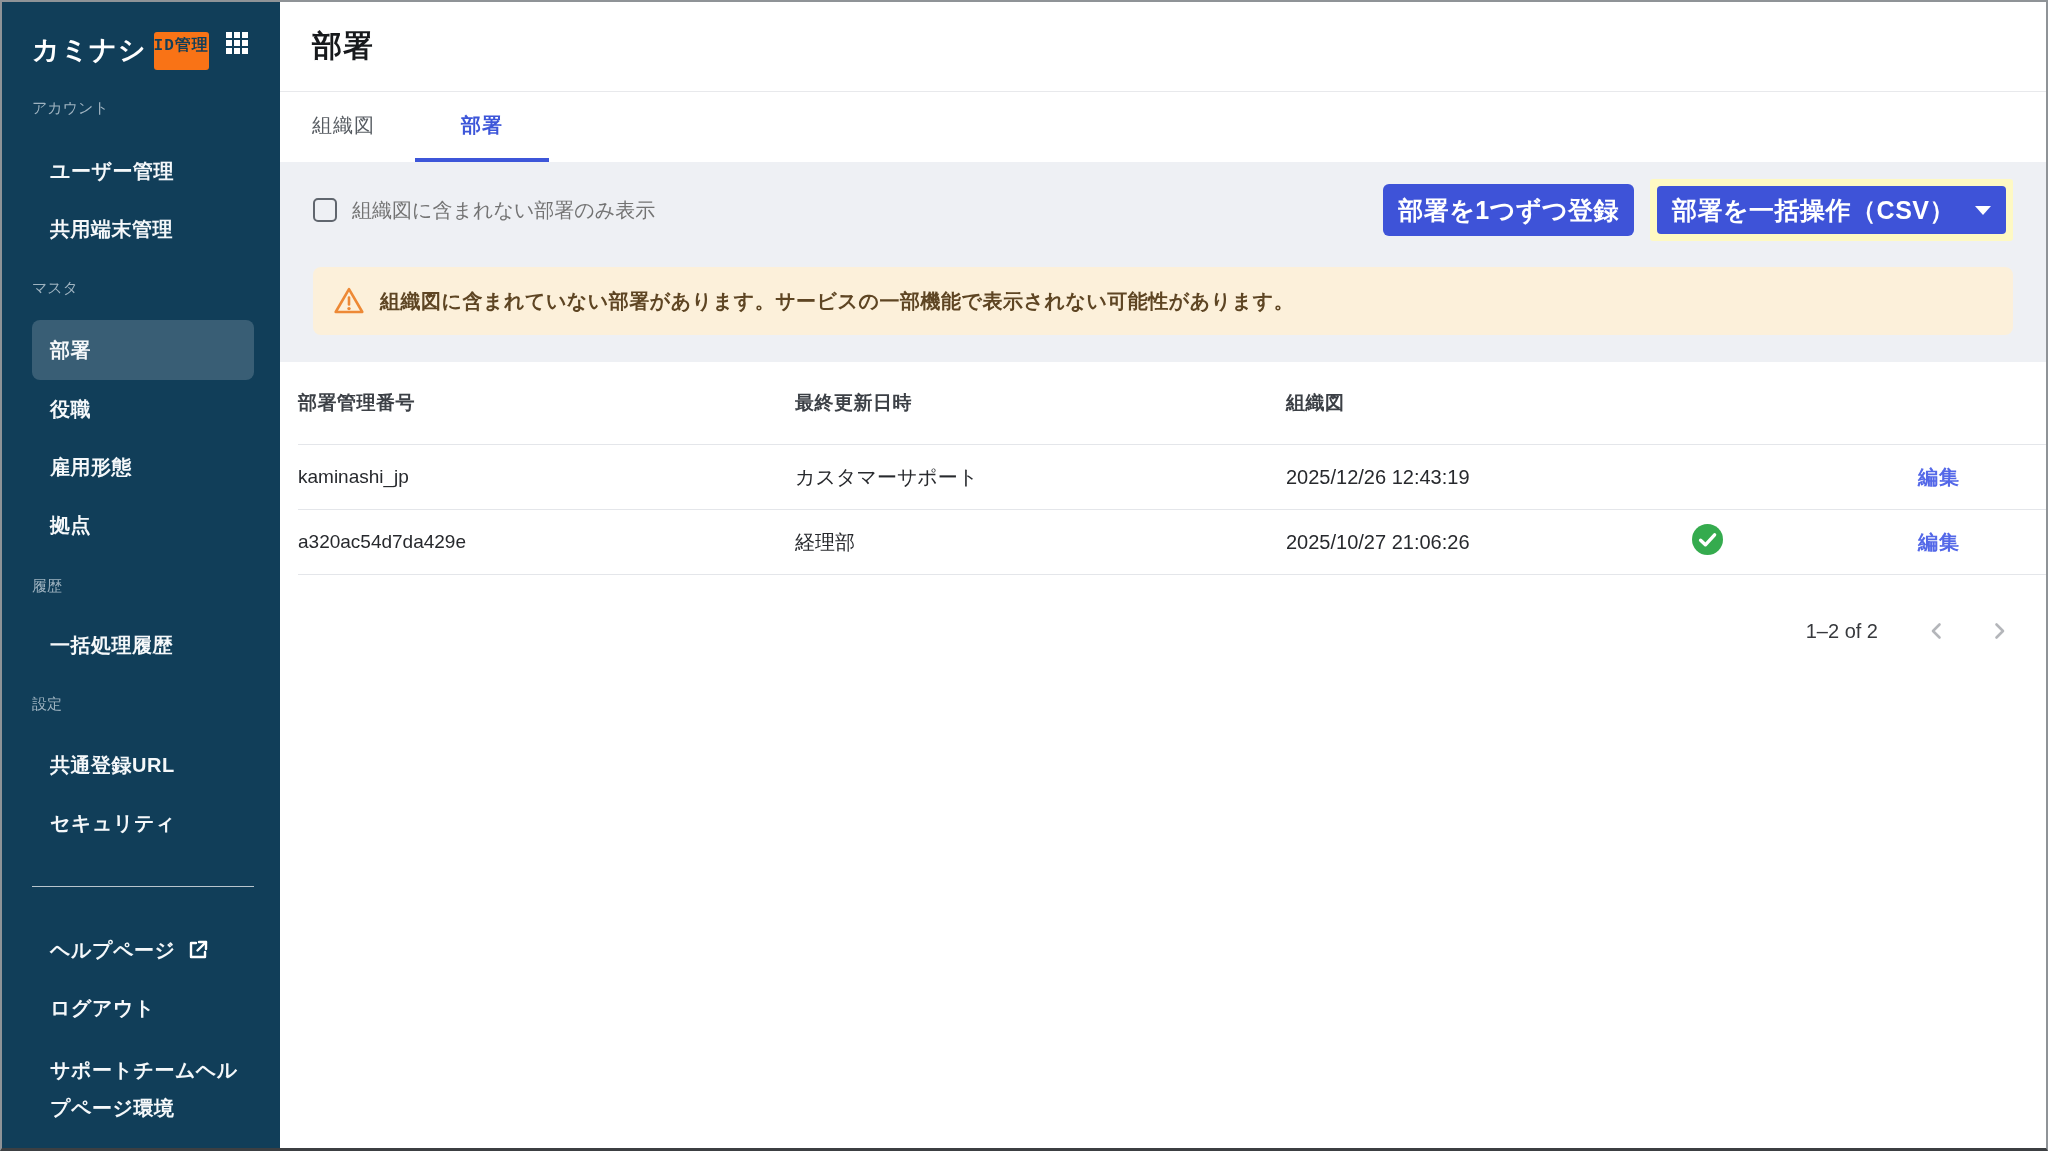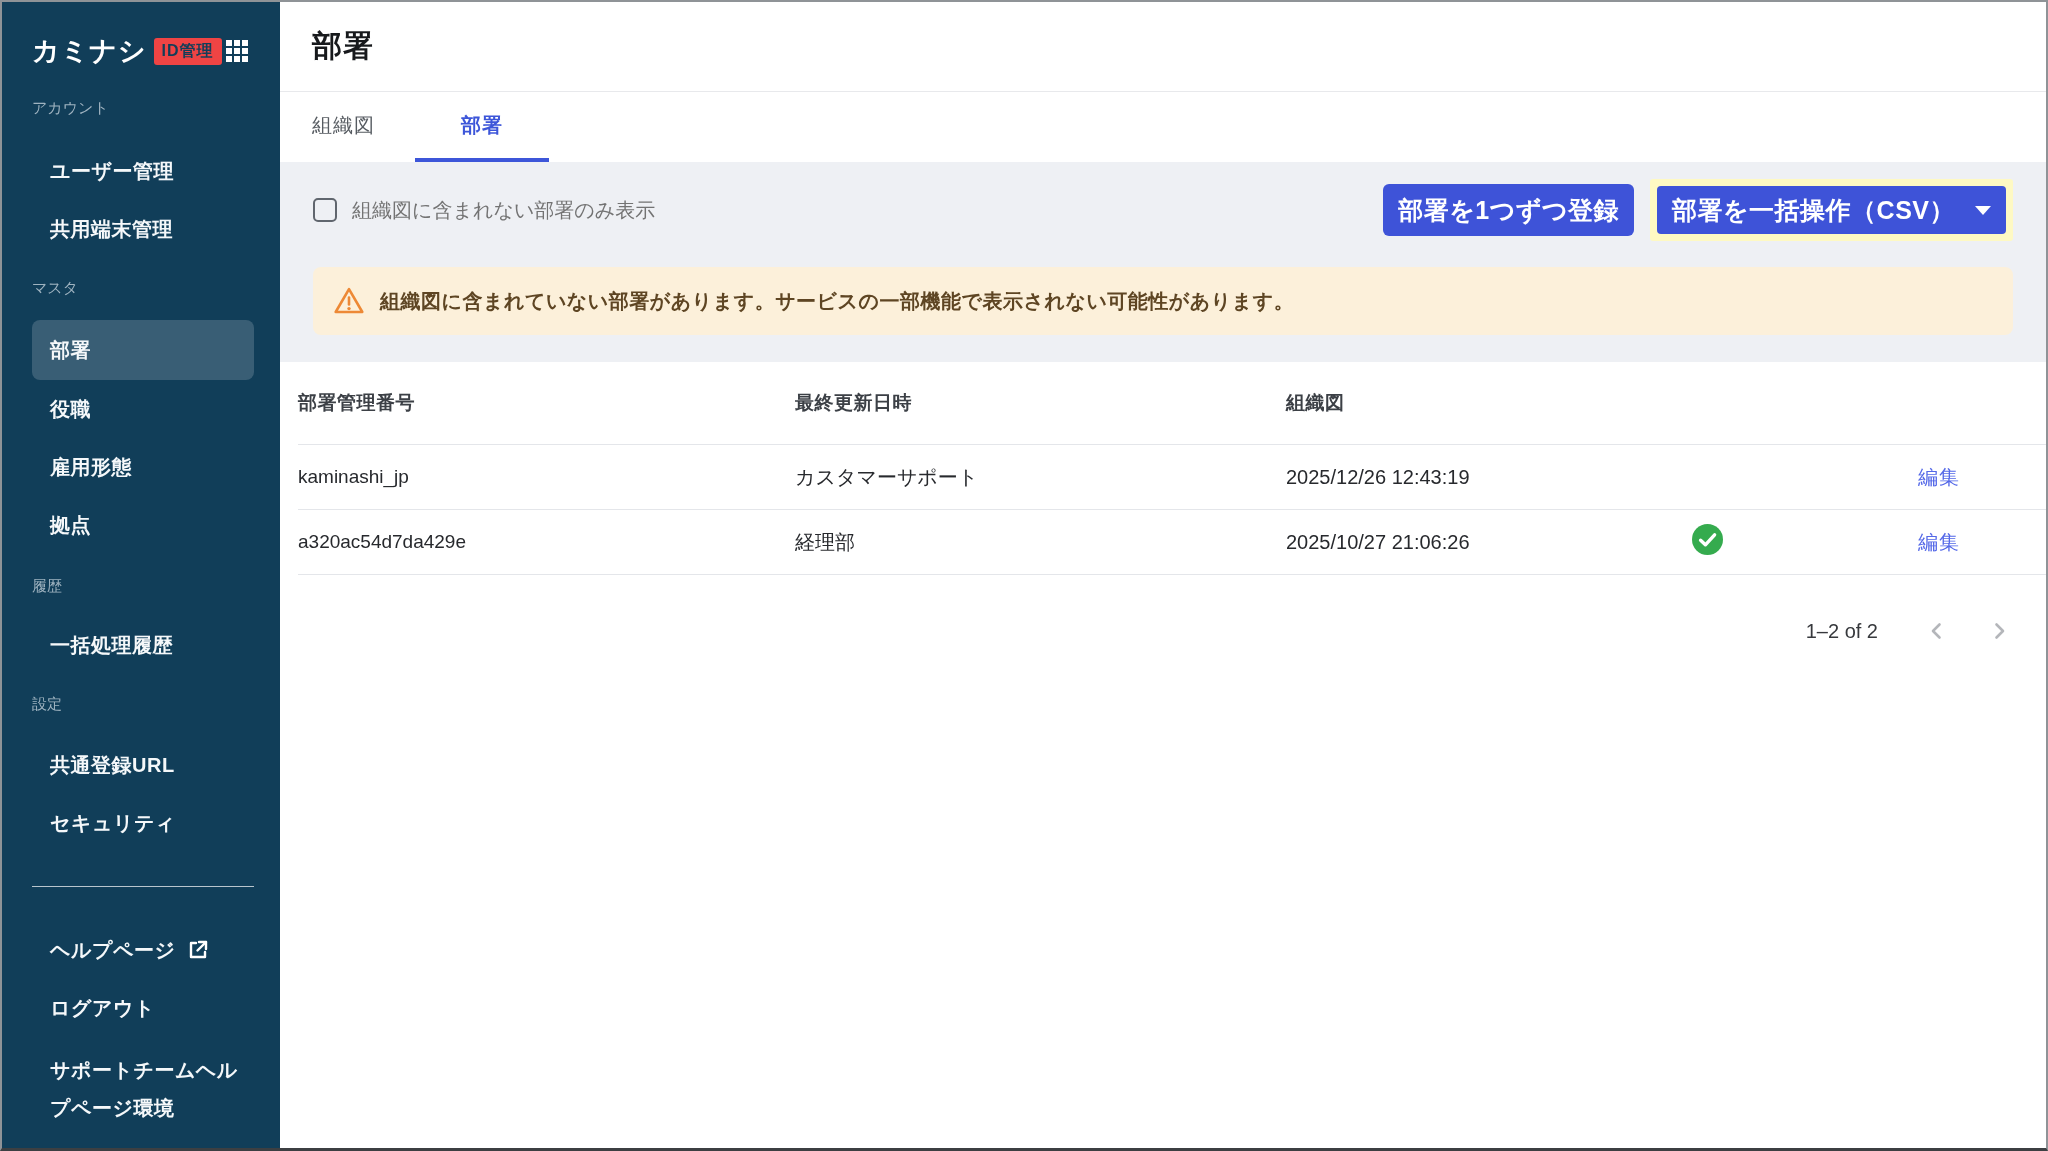--- a/index.html
+++ b/index.html
@@ -19,26 +19,26 @@
 
   
   .sidebar {
     width: 278px; min-width: 278px;
     background: #113e59;
     color: #ffffff;
     padding: 30px 26px 0 30px;
     display: flex; flex-direction: column;
     overflow: hidden;
   }
-  .logo-row { display: flex; align-items: center; height: 38px; }
+  .logo-row { display: flex; height: 38px; font-family: Liberation Mono, monospace; }
   .logo-text { font-size: 27px; font-weight: 700; letter-spacing: 1px; }
   .logo-badge {
-    background: #ef4444; color: #113e59;
+    background: #f97316; color: #113e59;
     font-size: 16px; font-weight: 700;
-    padding: 3px 8px; border-radius: 3px;
+    padding: 3px 0; border-radius: 3px;
     margin-left: 7px; letter-spacing: 1px;
   }
   .apps-icon { margin-left: auto; margin-right: 6px; display: flex; }
   .apps-grid { display: grid; grid-template-columns: repeat(3, 6px); grid-template-rows: repeat(3, 6px); gap: 2px; }
   .apps-grid span { background: #ffffff; display: block; }
 
   .side-label {
     color: #9fb3c0; font-size: 15px; height: 20px;
     display: flex; align-items: center;
   }
@@ -120,21 +120,21 @@
     display: grid;
     grid-template-columns: 497px 491px 406px 140px 1fr;
     align-items: center;
     border-bottom: 1px solid #e4e6ea;
   }
   .trow.head { height: 83px; }
   .trow.body { height: 65px; }
   .th { font-size: 19px; font-weight: 600; color: #3c4046; letter-spacing: 0.5px; }
   .td { font-size: 20px; color: #27292d; }
   .td.id-cell { font-size: 19px; }
-  .td-edit { text-align: center; }
+  .td-edit { text-align: center; font-weight: bold; }
   .edit-link { color: #5468e8; font-size: 20px; text-decoration: none; cursor: pointer; letter-spacing: 1px; }
   .org-check { display: flex; align-items: center; }
 
   .pagination {
     margin-top: 34px; height: 44px;
     display: flex; align-items: center; justify-content: flex-end;
     padding-right: 32px;
   }
   .page-info { font-size: 20px; color: #37393d; }
   .pg-btn {

